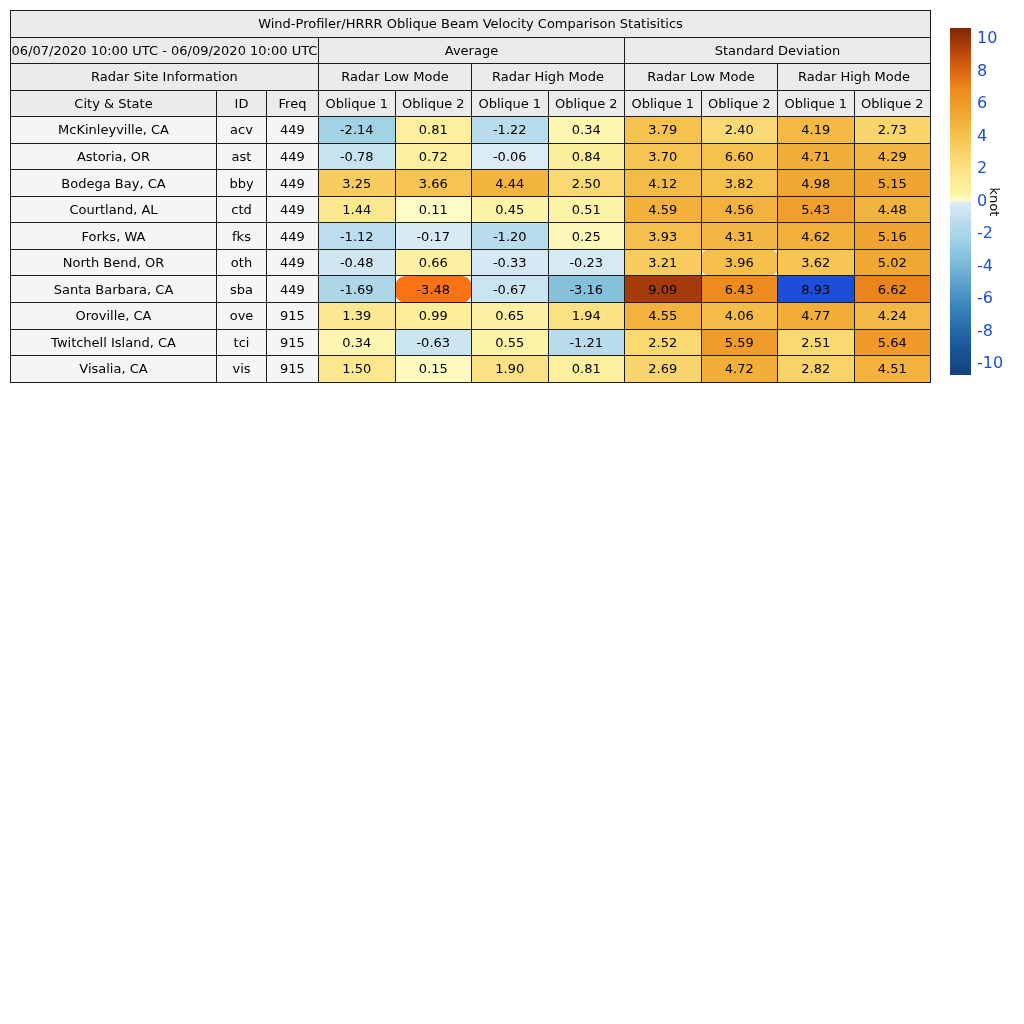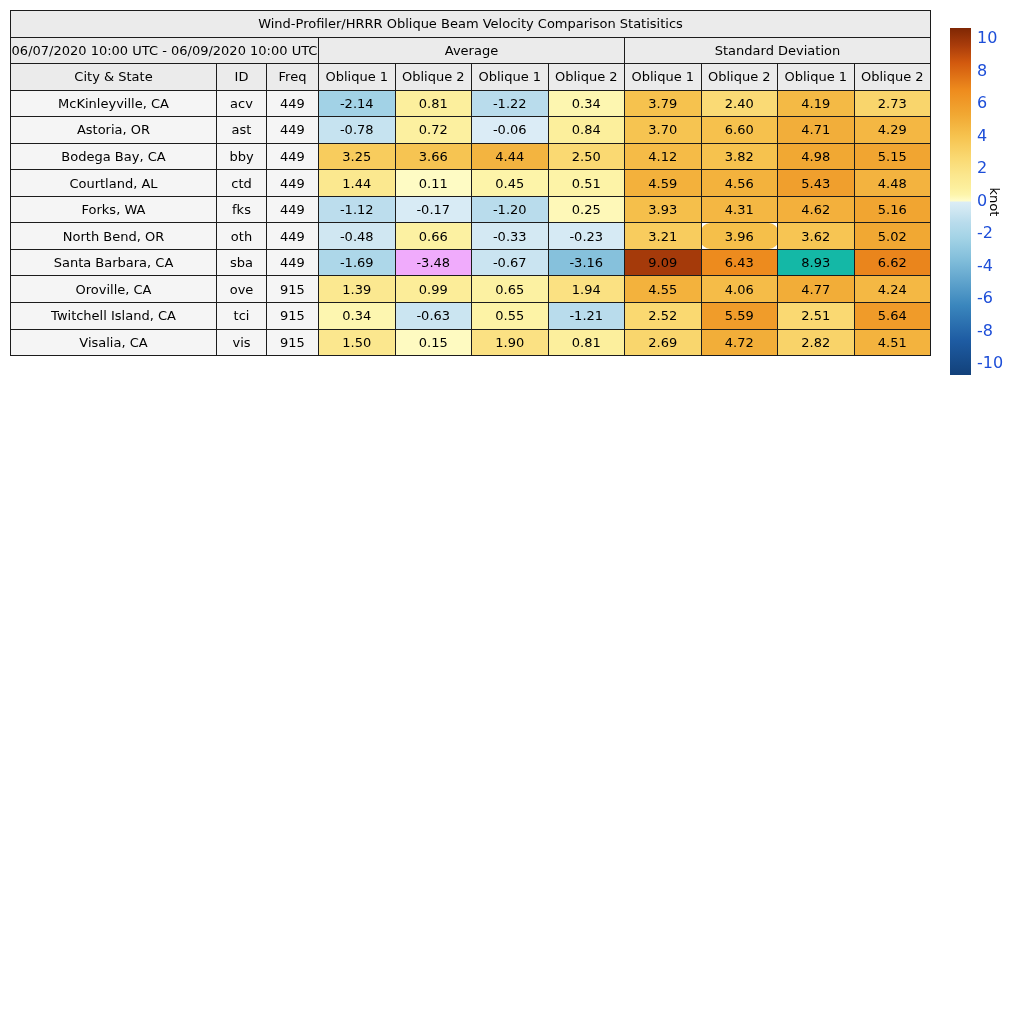--- a/index.html
+++ b/index.html
@@ -42,20 +42,27 @@
     <thead>
       <tr>
         <th class="hdr" colspan="11">Wind-Profiler/HRRR Oblique Beam Velocity Comparison Statisitics</th>
       </tr>
       <tr>
         <th class="hdr" colspan="3">06/07/2020 10:00 UTC - 06/09/2020 10:00 UTC</th>
         <th class="hdr" colspan="4">Average</th>
         <th class="hdr" colspan="4">Standard Deviation</th>
       </tr>
       <tr>
+        <th class="hdr" colspan="3">Radar Site Information</th>
+        <th class="hdr" colspan="2">Radar Low Mode</th>
+        <th class="hdr" colspan="2">Radar High Mode</th>
+        <th class="hdr" colspan="2">Radar Low Mode</th>
+        <th class="hdr" colspan="2">Radar High Mode</th>
+      </tr>
+      <tr>
         <th class="hdr">City &amp; State</th>
         <th class="hdr">ID</th>
         <th class="hdr">Freq</th>
         <th class="hdr">Oblique 1</th>
         <th class="hdr">Oblique 2</th>
         <th class="hdr">Oblique 1</th>
         <th class="hdr">Oblique 2</th>
         <th class="hdr">Oblique 1</th>
         <th class="hdr">Oblique 2</th>
         <th class="hdr">Oblique 1</th>
@@ -139,26 +146,26 @@
           <td style="background: rgb(248, 204, 94);">3.21</td>
           <td style="background: rgb(245, 191, 74); border-radius: 9px;">3.96</td>
           <td style="background: rgb(247, 197, 83);">3.62</td>
           <td style="background: rgb(241, 168, 51);">5.02</td>
         </tr>
         <tr>
           <td class="lbl">Santa Barbara, CA</td>
           <td class="lbl">sba</td>
           <td class="lbl">449</td>
           <td style="background: rgb(173, 215, 233);">-1.69</td>
-          <td style="background: #f0abfc;">-3.48</td>
+          <td style="background: #f97316; border-radius: 11px;">-3.48</td>
           <td style="background: rgb(202, 228, 241);">-0.67</td>
           <td style="background: rgb(134, 193, 220);">-3.16</td>
           <td style="background: rgb(165, 58, 10);">9.09</td>
           <td style="background: rgb(237, 139, 30);">6.43</td>
-          <td style="background: #14b8a6;">8.93</td>
+          <td style="background: #1d4ed8;">8.93</td>
           <td style="background: rgb(234, 133, 28);">6.62</td>
         </tr>
         <tr>
           <td class="lbl">Oroville, CA</td>
           <td class="lbl">ove</td>
           <td class="lbl">915</td>
           <td style="background: rgb(251, 232, 144);">1.39</td>
           <td style="background: rgb(252, 237, 153);">0.99</td>
           <td style="background: rgb(252, 241, 162);">0.65</td>
           <td style="background: rgb(251, 225, 130);">1.94</td>

